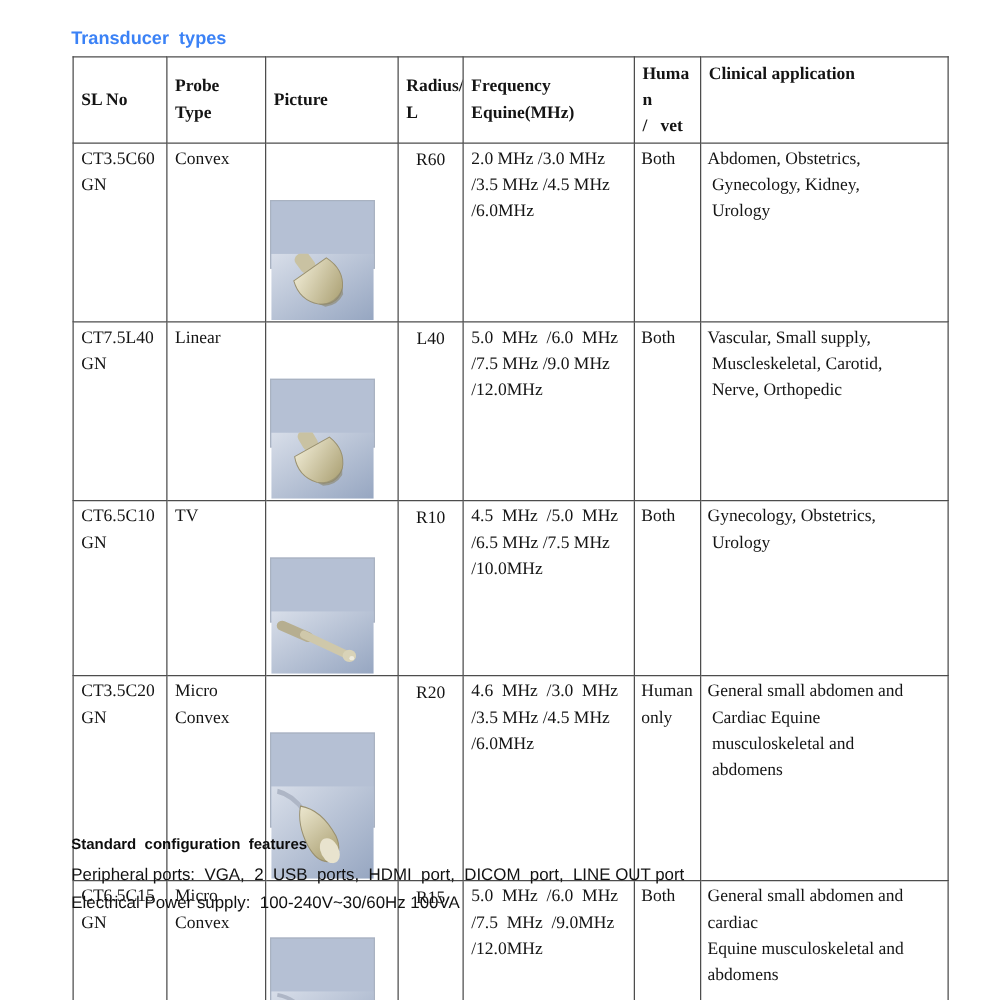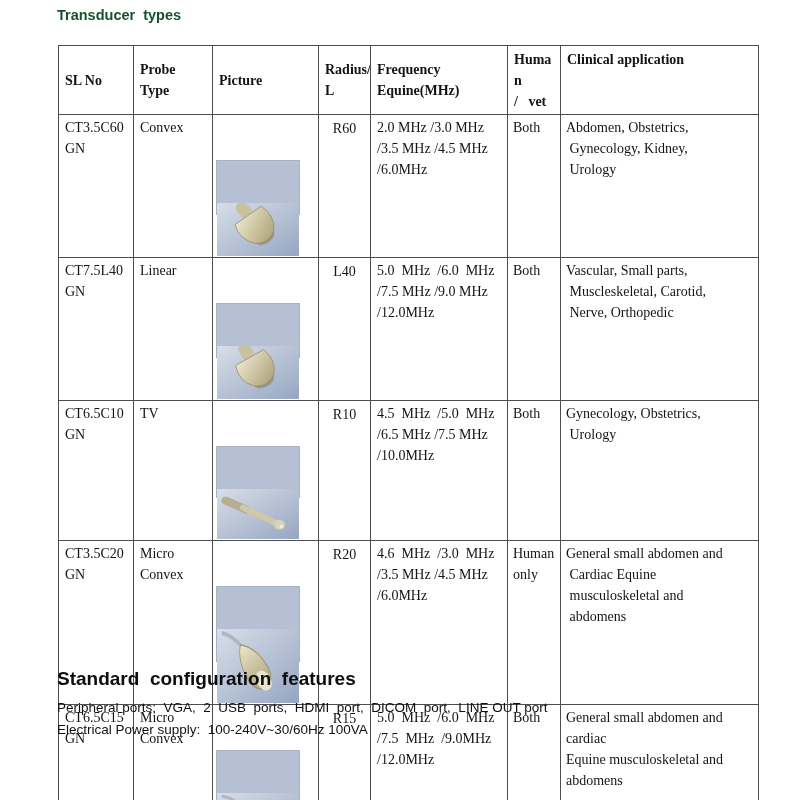--- a/index.html
+++ b/index.html
@@ -1,39 +1,39 @@
 <!DOCTYPE html>
 <html><head>
 <meta charset="utf-8">
 <style>
   * { box-sizing: border-box; }
   html,body { margin:0; padding:0; background:#ffffff; }
   .page { position:relative; width:800px; height:800px; background:#fff; overflow:hidden;
           font-family:"Liberation Serif", serif; color:#141414; }
-  .doc-title { position:absolute; left:57px; top:7px; font-family:"Liberation Sans", sans-serif;
-               font-weight:bold; font-size:14.5px; color:#14532d; white-space:pre-wrap;text-align:right; }
+  .doc-title { position:absolute; left:57px; top:23px; font-family:"Liberation Sans", sans-serif;
+               font-weight:bold; font-size:14.5px; color:#3b82f6; white-space:pre-wrap;text-align:right; }
   table.spec { position:absolute; left:58px; top:45px; width:700px; border-collapse:collapse;
                table-layout:fixed; }
   .spec th, .spec td { border:1px solid #4d4d4d; font-size:14px; line-height:21px;
                vertical-align:top; padding:2px 4px 2px 6px; white-space:pre-wrap; overflow:hidden; }
   .spec th { font-weight:bold; text-align:left; vertical-align:middle; }
   .spec th.vtop { vertical-align:top; padding-top:3px; }
   tr.hrow { height:65px; }
   tr.r1 { height:63px; } tr.r2 { height:62px; } tr.r3 { height:64px; }
   tr.r4 { height:86px; } tr.r5 { height:84px; }
   td.c-pic { padding:3px 0 0 3px; }
   td.c-rad { text-align:center; padding:3px 4px; }
   td.c-hv  { padding-left:5px; }
   td.c-clin{ padding-left:5px; padding-right:1px; }
   .pic { width:84px; border:1px solid #a9b2c1; background:#b5c0d4; }
   .pic svg { display:block; width:100%; height:100%; }
   .ph55 { height:55px; } .ph52 { height:52px; } .ph76 { height:76px; }
   .ph57 { height:57px; }
   .features { position:absolute; left:57px; top:668px; font-family:"Liberation Sans", sans-serif; }
-  .features-title { font-weight:bold; font-size:19px; color:#0d0d0d; white-space:pre-wrap; }
+  .features-title { font-weight:bold; font-size:12px; color:#0d0d0d; white-space:pre-wrap; }
   .feature-item { font-size:13.5px; line-height:22px; color:#111;
                   white-space:pre-wrap; }
   .features-list { margin-top:7px; }
 </style>
 </head>
 <body>
 
 <svg width="0" height="0" style="position:absolute" aria-hidden="true">
   <defs>
     <linearGradient id="gradBlue" x1="0" y1="0" x2="1" y2="1">
@@ -123,21 +123,21 @@
                 <path d="M31 38 Q43 46 55 38 L52 43 Q43 48 34 43 Z" fill="#8d8872" opacity="0.65"></path>
               </g>
             </svg>
           </div>
         </td>
         <td class="c-rad">L40</td>
         <td>5.0  MHz  /6.0  MHz
 /7.5 MHz /9.0 MHz
 /12.0MHz</td>
         <td class="c-hv">Both</td>
-        <td class="c-clin">Vascular, Small parts,
+        <td class="c-clin">Vascular, Small supply,
  Muscleskeletal, Carotid,
  Nerve, Orthopedic</td>
       </tr>
 
       <tr class="r3">
         <td>CT6.5C10
 GN</td>
         <td>TV</td>
         <td class="c-pic">
           <div class="pic ph52" aria-label="endocavity-probe-photo">

